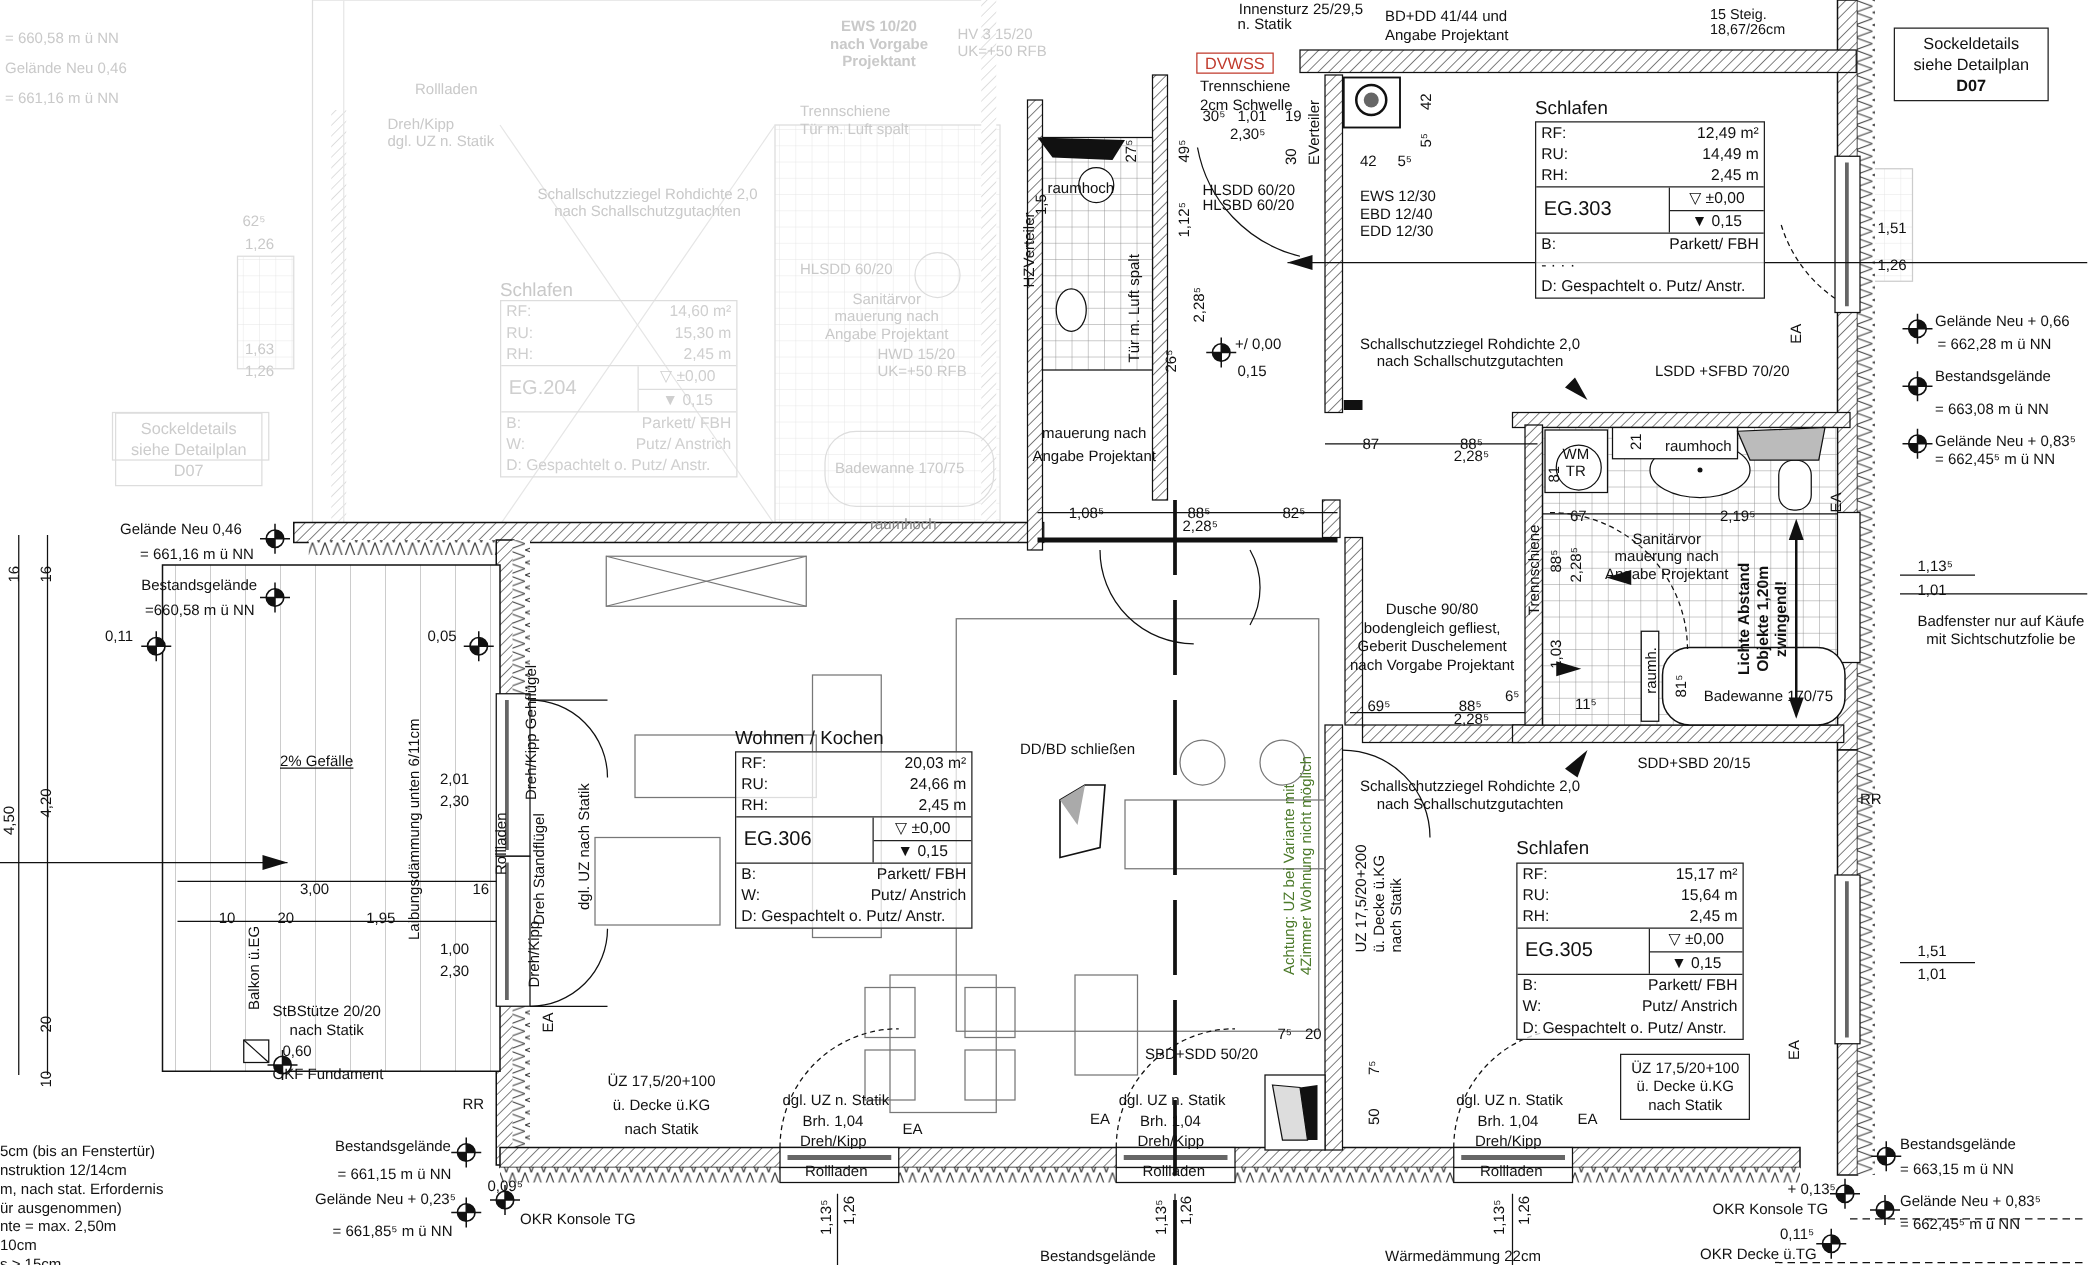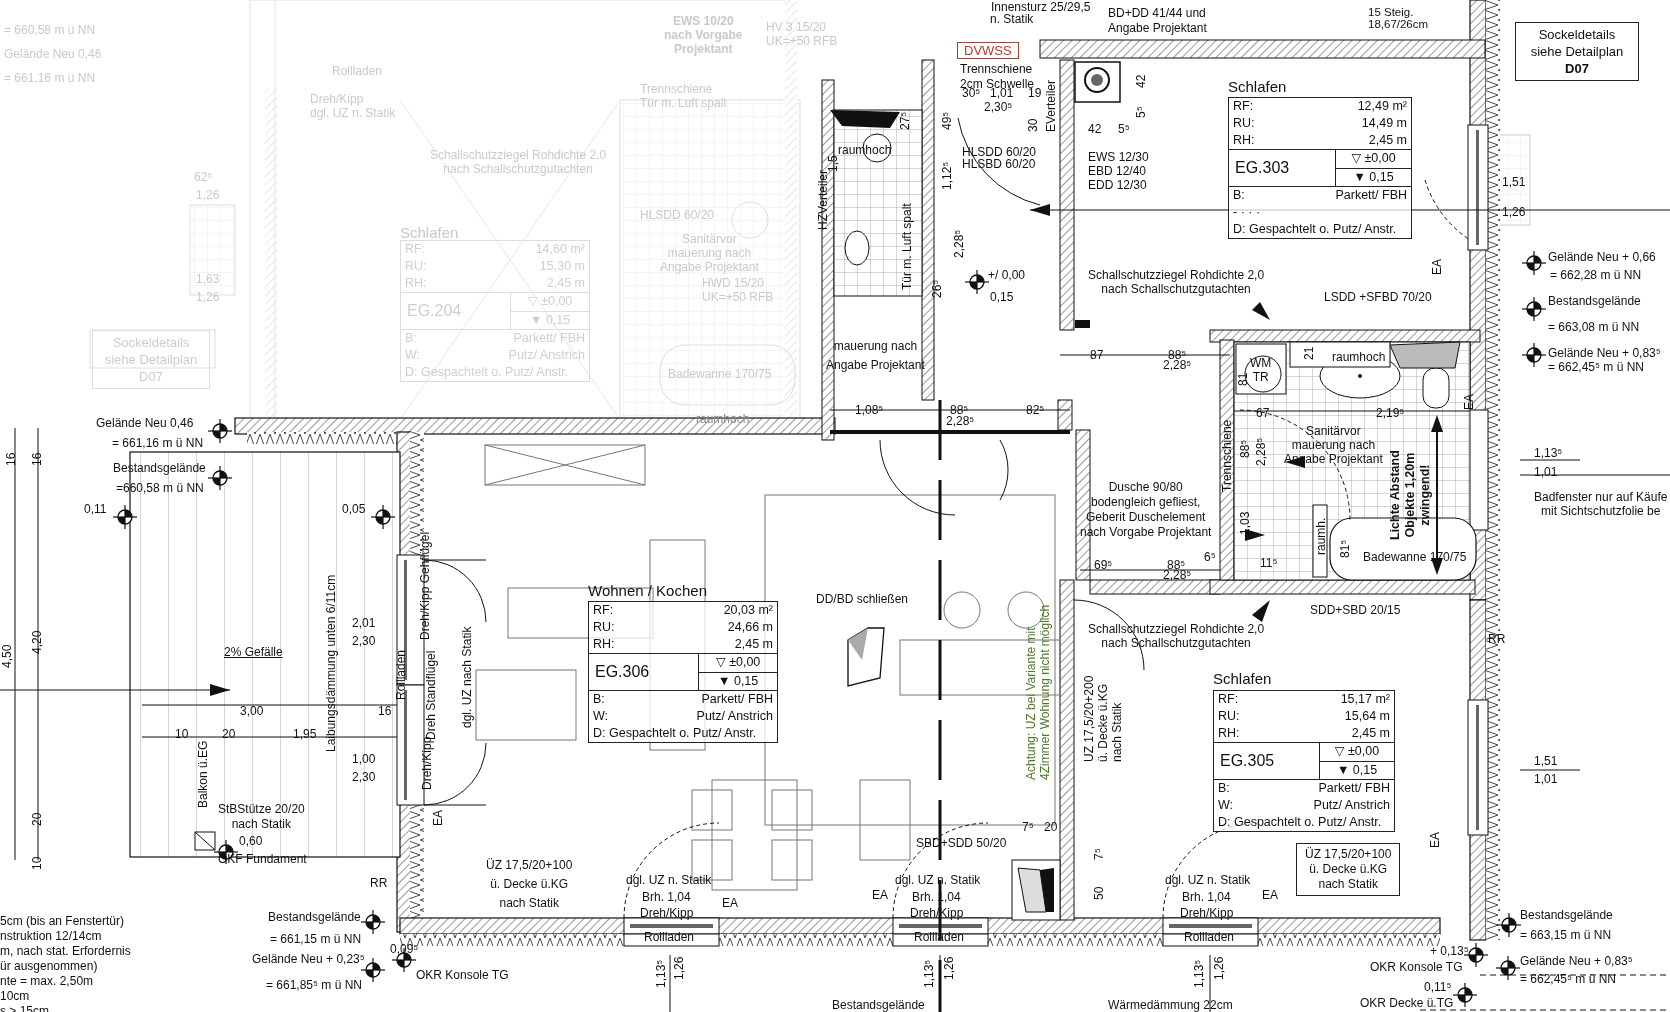--- a/index.html
+++ b/index.html
@@ -520,28 +520,28 @@
 <div class="t" style="left:722px;top:896px;">EA</div>
 <div class="t" style="left:872px;top:888px;">EA</div>
 <div class="t" style="left:1262px;top:888px;">EA</div>
 <div class="t vert" style="left:431px;top:826px;">EA</div>
 <div class="t vert" style="left:1428px;top:848px;">EA</div>
 <div class="t vert" style="left:1462px;top:410px;">EA</div>
 <div class="t vert" style="left:1430px;top:275px;">EA</div>
 <div class="t" style="left:370px;top:876px;">RR</div>
 <div class="t" style="left:1488px;top:632px;">RR</div>
 
-<div class="t" style="left:224px;top:602px;text-decoration:underline;margin-top:43px;">2% Gefälle</div>
+<div class="t" style="left:224px;top:602px;text-decoration:underline;">2% Gefälle</div>
 <div class="t vert" style="left:324px;top:752px;">Laibungsdämmung unten 6/11cm</div>
 <div class="t vert" style="left:196px;top:808px;">Balkon ü.EG</div>
 <div class="t" style="left:218px;top:802px;line-height:15px;text-align:center;">
   <div>StBStütze 20/20</div>
     <div>nach Statik</div>
 </div>
-<div class="t" style="left:239px;top:834px;">0,60</div>
+<div class="t" style="left:226px;top:834px;">0,60</div>
 <div class="t" style="left:218px;top:852px;">OKF Fundament</div>
 <div class="t" style="left:1534px;top:490px;text-align:center;">
   <div>Badfenster nur auf Käufe</div>
     <div>mit Sichtschutzfolie be</div>
 </div>
 <div class="t" style="left:1108px;top:998px;">Wärmedämmung 22cm</div>
 <div class="t" style="left:832px;top:998px;">Bestandsgelände</div>
 <div class="t vert" style="left:1044px;top:132px;">EVerteiler</div>
 <div class="t vert" style="left:816px;top:230px;">HZVerteiler</div>
 <div class="t vert" style="left:900px;top:290px;">Tür m. Luft spalt</div>

